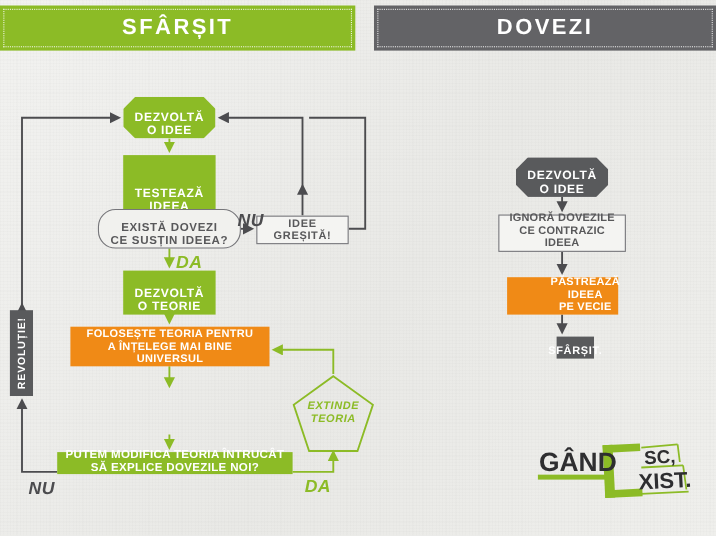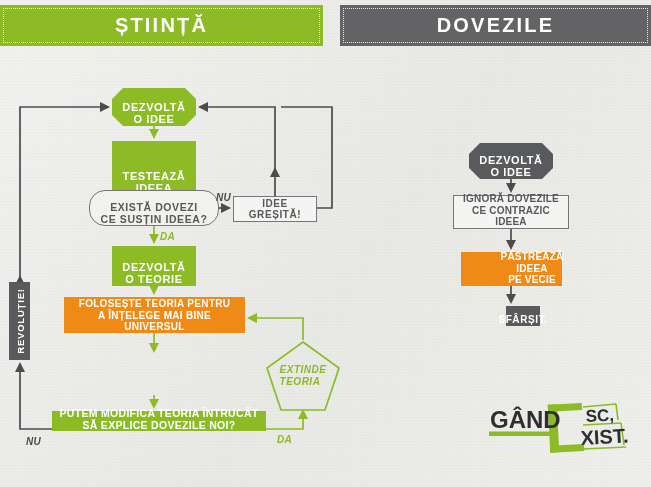--- a/index.html
+++ b/index.html
@@ -96,21 +96,21 @@
   #n-develop-theory { left: 112px; top: 246px; width: 84px;  height: 40px; font-size: 11px; }
   #n-use-theory     { left: 64px;  top: 297px; width: 181px; height: 36px; font-size: 10px; letter-spacing: 0.3px; }
   #n-new-evidence   { left: 112px; top: 355px; width: 84px;  height: 40px; font-size: 11px; }
   #n-modify-theory  { left: 52px;  top: 411px; width: 214px; height: 20px; font-size: 10.5px; letter-spacing: 0.3px; }
 
   #n-extend-theory {
     position: absolute;
     left: 265px; top: 340px;
     width: 76px; height: 72px;
     display: flex; align-items: center; justify-content: center;
-    text-align: left;
+    text-align: center;
     color: #8cbb26;
     font-size: 10px;
     font-weight: bold;
     font-style: italic;
     letter-spacing: 0.5px;
     line-height: 1.2;
   }
   #n-extend-theory .penta-svg { position: absolute; left: 0; top: 0; }
   #n-extend-theory .lbl { position: relative; }
 
@@ -133,21 +133,21 @@
 
   
   #n-r-develop-idea { left: 469px; top: 143px; width: 84px;  height: 36px; font-size: 11px; }
   #n-r-ignore       { left: 453px; top: 195px; width: 116px; height: 34px; font-size: 10px; letter-spacing: 0.2px; }
   #n-r-keep         { left: 461px; top: 252px; width: 101px; height: 34px; font-size: 10px; letter-spacing: 0.2px; padding-left: 41px; }
   #n-r-end          { left: 506px; top: 306px; width: 34px;  height: 20px; font-size: 10px; }
 
   
   .edge-label {
     position: absolute;
-    font-size: 10px;
+    font-size: 16px;
     font-weight: bold;
     font-style: italic;
     letter-spacing: 0.4px;
   }
   .edge-label.green-lbl { color: #8cbb26; }
   .edge-label.gray-lbl  { color: #4c4c4f; }
   #lbl-nu-1 { left: 216px; top: 192px; }
   #lbl-da-1 { left: 160px; top: 231px; }
   #lbl-da-2 { left: 277px; top: 434px; }
   #lbl-nu-2 { left: 26px;  top: 436px; }
@@ -160,25 +160,25 @@
   }
   #logo svg { display: block; }
 </style>
 </head>
 <body>
 
 <div id="canvas">
 
   <div class="banner" id="banner-science">
     <div class="banner-inner"></div>
-    <span>ȘTIINȚĂ</span>
+    <span>SFÂRȘIT</span>
   </div>
   <div class="banner" id="banner-religion">
     <div class="banner-inner"></div>
-    <span>DOVEZILE</span>
+    <span>DOVEZI</span>
   </div>
 
   <svg id="wires" viewBox="0 0 651 487" width="651" height="487">
     <defs>
       <marker id="arrG" markerWidth="8" markerHeight="8" refX="4.2" refY="3" orient="auto">
         <path d="M0,0 L6,3 L0,6 z" fill="#8cbb26"></path>
       </marker>
       <marker id="arrD" markerWidth="8" markerHeight="8" refX="4.2" refY="3" orient="auto">
         <path d="M0,0 L6,3 L0,6 z" fill="#4c4c4f"></path>
       </marker>

